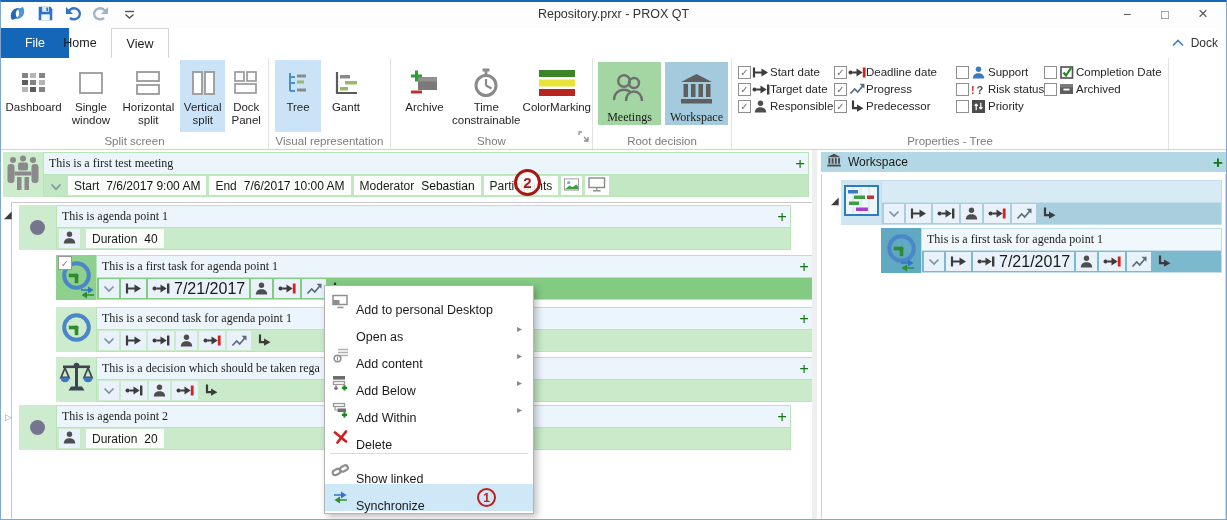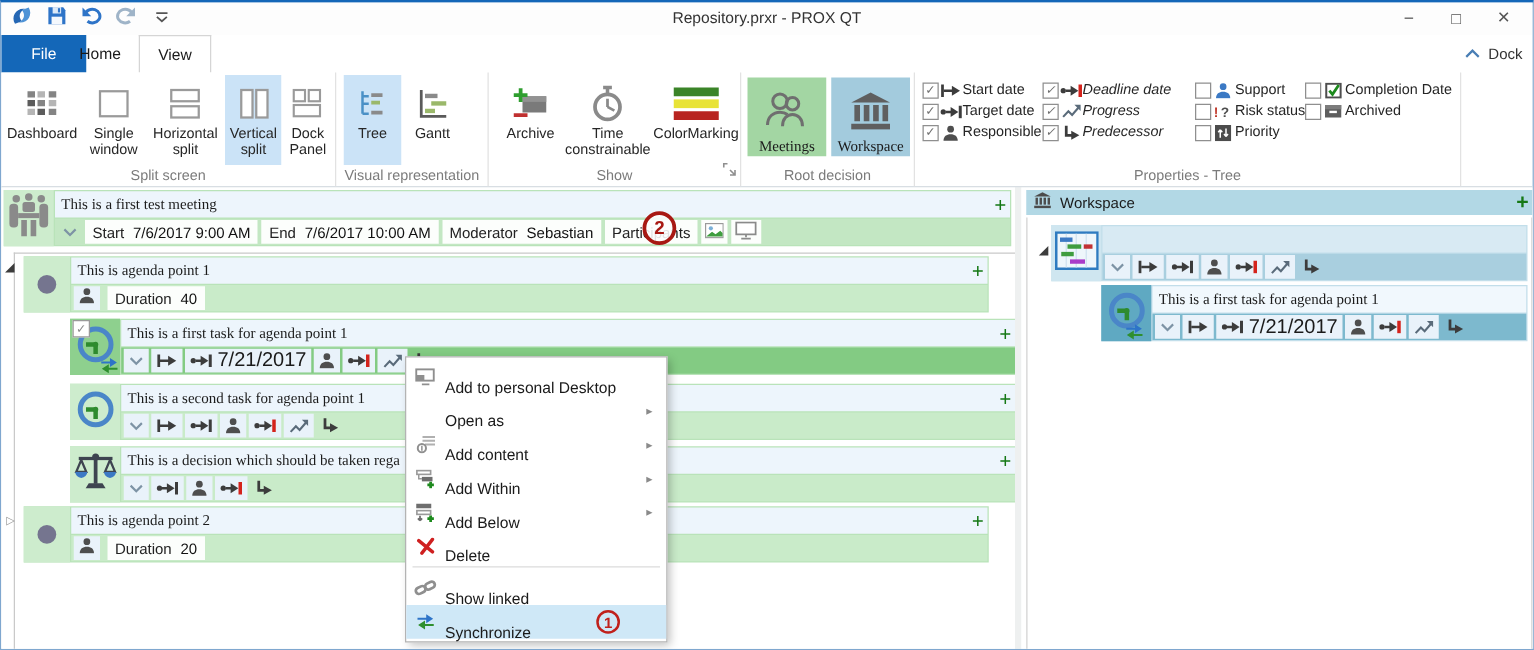--- a/index.html
+++ b/index.html
@@ -357,21 +357,21 @@
               <span class="cb checked"></span>
               <span class="picon">
                 <svg width="13" height="13" viewBox="0 0 13 13">
                   <circle cx="6.5" cy="3.3" r="2.7" fill="#4e4e4e"></circle>
                   <path d="M0.8 12.5C0.8 9 3.2 7.3 6.5 7.3s5.7 1.7 5.7 5.2z" fill="#4e4e4e"></path>
                 </svg>
               </span>
               <span>Responsible</span>
             </div>
           </div>
-          <div class="pcol" style="left: 102px; font-style: italic;">
+          <div class="pcol" style="left: 102px;">
             <div class="prow">
               <span class="cb checked"></span>
               <span class="picon">
                 <svg width="18" height="11" viewBox="0 0 18 11">
                   <circle cx="2.6" cy="5.5" r="2.1" fill="#3c3c3c"></circle>
                   <path d="M4.5 5.5h6.5" stroke="#3c3c3c" stroke-width="2"></path>
                   <path d="M8.5 1.5l6.2 4-6.2 4z" fill="#3c3c3c"></path>
                   <path d="M16.2 0.5v10" stroke="#d4231c" stroke-width="2.8"></path>
                 </svg>
               </span>
@@ -949,39 +949,39 @@
             <circle cx="4.5" cy="10.5" r="3.3" fill="none" stroke="#8f8f8f" stroke-width="1.6"></circle>
             <path d="M4.5 8.5v4" stroke="#8f8f8f" stroke-width="1.2"></path>
           </svg>
         </span>
         <span class="lbl">Add content</span>
         <span class="sub"></span>
       </div>
       <div class="mi">
         <span class="ic">
           <svg width="17" height="16" viewBox="0 0 17 16">
+            <rect x="1" y="1" width="12" height="3.6" fill="#6e6e6e"></rect>
+            <rect x="1.5" y="6.5" width="11" height="3" fill="none" stroke="#9a9a9a" stroke-width="1.3"></rect>
+            <path d="M4 10.5v4M4 14.5l-1.7-1.8M4 14.5l1.7-1.8" stroke="#6e6e6e" stroke-width="1.4" fill="none"></path>
+            <path d="M12.5 10.3v5.2M9.9 12.9h5.2" stroke="#1d8a1d" stroke-width="2.2"></path>
+          </svg>
+        </span>
+        <span class="lbl">Add Below</span>
+        <span class="sub"></span>
+      </div>
+      <div class="mi">
+        <span class="ic">
+          <svg width="17" height="16" viewBox="0 0 17 16">
             <rect x="1.5" y="1.5" width="11" height="3" fill="none" stroke="#9a9a9a" stroke-width="1.3"></rect>
             <path d="M3 5v3h2.5" fill="none" stroke="#9a9a9a" stroke-width="1.2"></path>
             <rect x="5.5" y="6.5" width="8.5" height="3.6" fill="#6e6e6e"></rect>
             <path d="M12.5 10.3v5.2M9.9 12.9h5.2" stroke="#1d8a1d" stroke-width="2.2"></path>
           </svg>
         </span>
         <span class="lbl">Add Within</span>
-        <span class="sub"></span>
-      </div>
-      <div class="mi">
-        <span class="ic">
-          <svg width="17" height="16" viewBox="0 0 17 16">
-            <rect x="1" y="1" width="12" height="3.6" fill="#6e6e6e"></rect>
-            <rect x="1.5" y="6.5" width="11" height="3" fill="none" stroke="#9a9a9a" stroke-width="1.3"></rect>
-            <path d="M4 10.5v4M4 14.5l-1.7-1.8M4 14.5l1.7-1.8" stroke="#6e6e6e" stroke-width="1.4" fill="none"></path>
-            <path d="M12.5 10.3v5.2M9.9 12.9h5.2" stroke="#1d8a1d" stroke-width="2.2"></path>
-          </svg>
-        </span>
-        <span class="lbl">Add Below</span>
         <span class="sub"></span>
       </div>
       <div class="mi">
         <span class="ic">
           <svg width="15" height="14" viewBox="0 0 15 14">
             <path d="M2 2.5l11 9M13 1.5L4.5 12.5" stroke="#cf2020" stroke-width="2.7" stroke-linecap="round" fill="none"></path>
           </svg>
         </span>
         <span class="lbl">Delete</span>
         <span class="sub" style="visibility: hidden;"></span>

